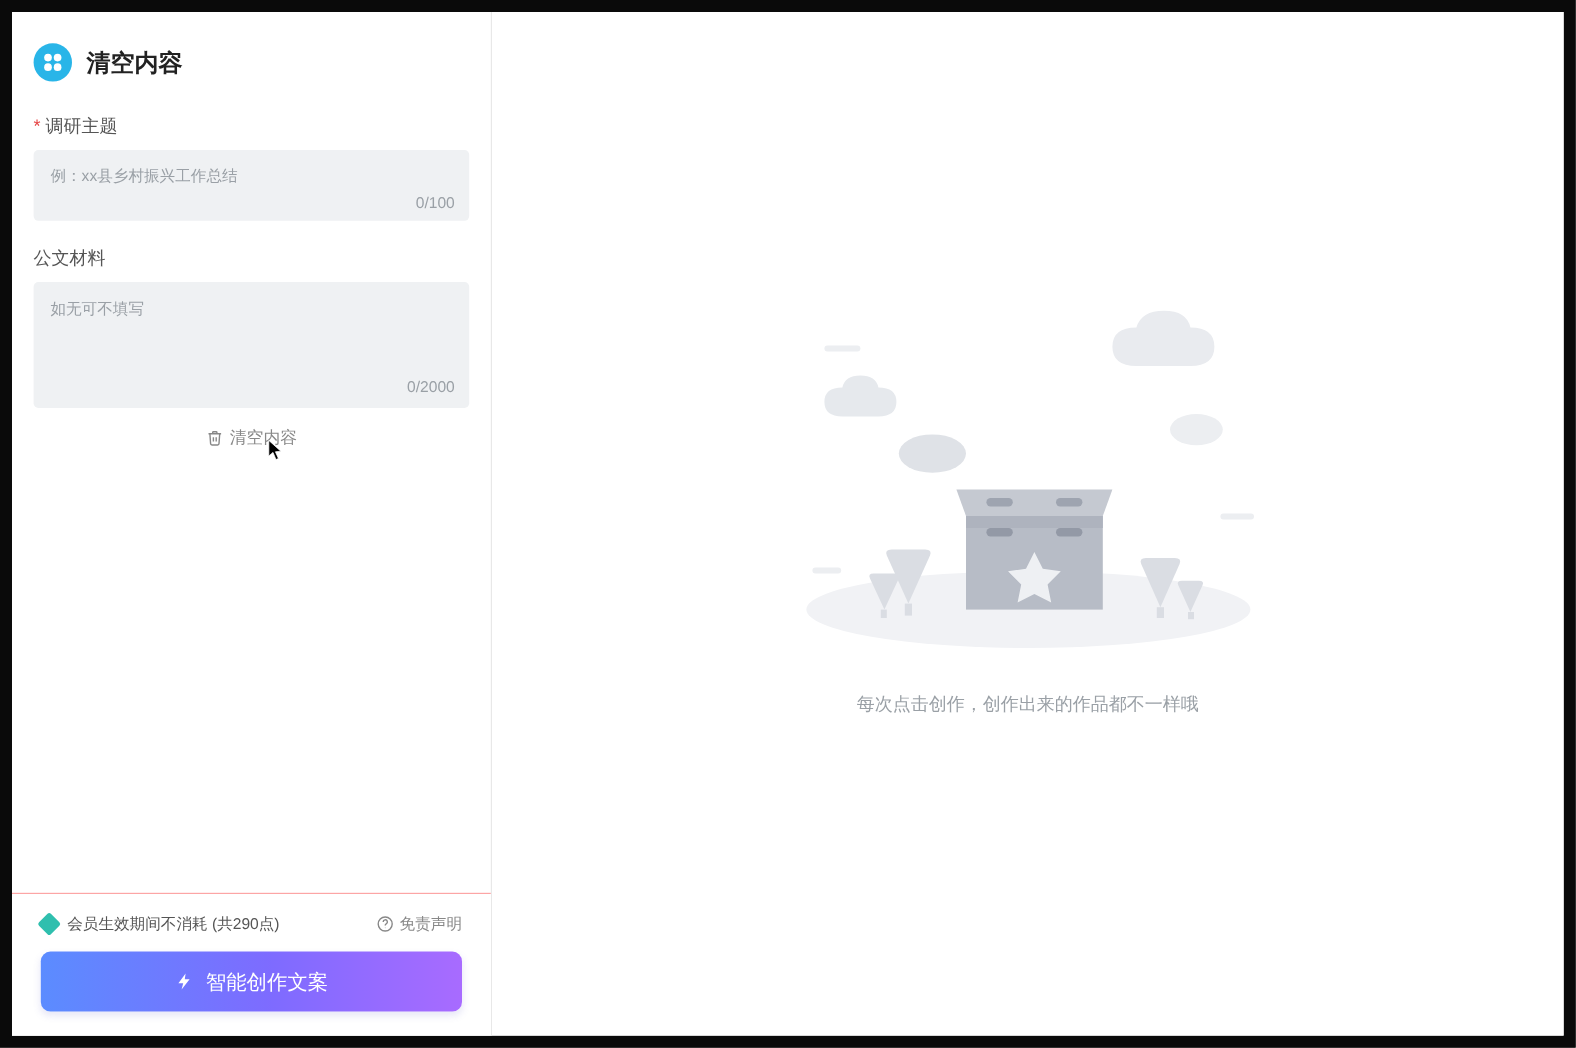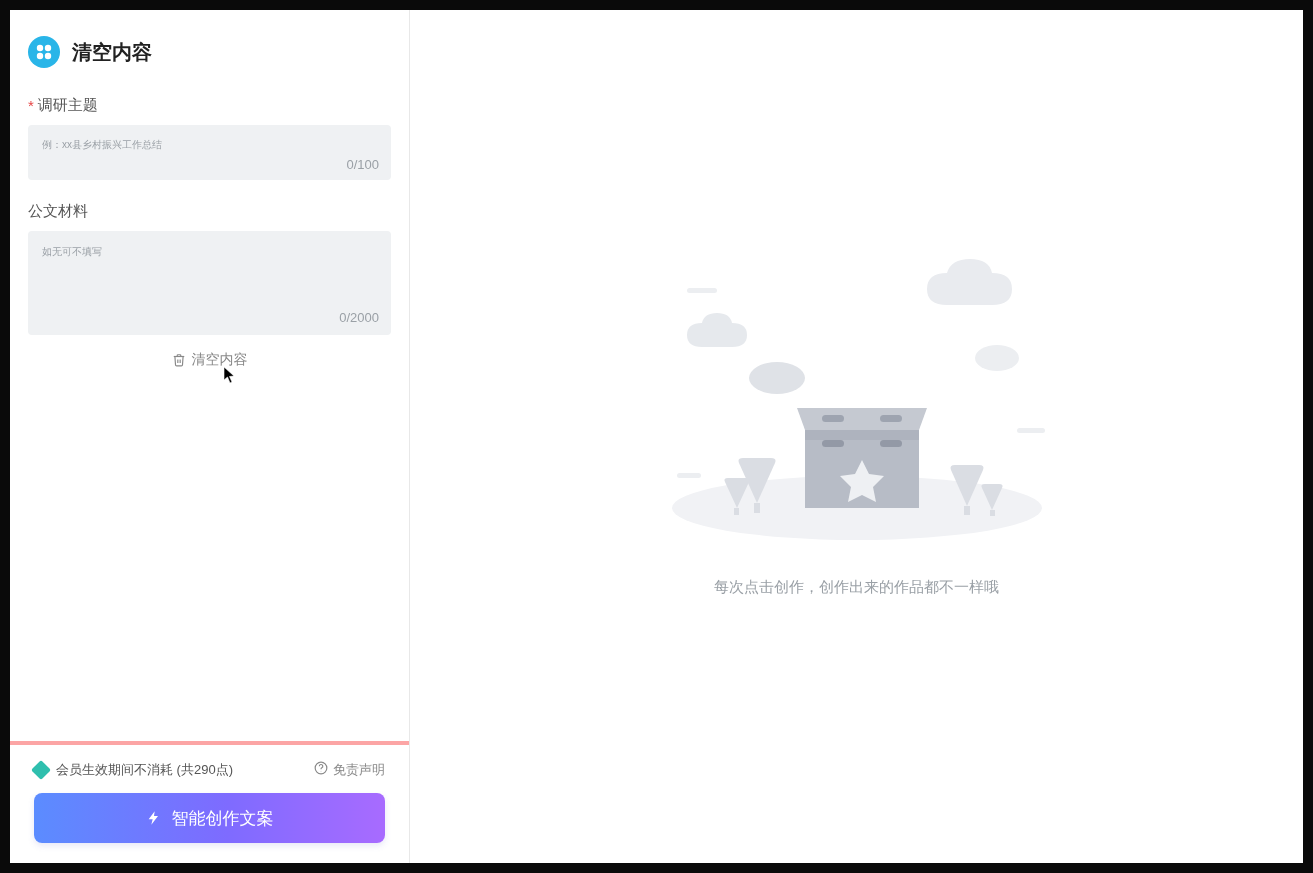--- a/index.html
+++ b/index.html
@@ -66,21 +66,21 @@
     color: #e64545;
     margin-right: 4px;
     font-size: 15px;
   }
   .text-input, .text-area {
     width: 100%;
     background: #eff1f3;
     border: none;
     border-radius: 4px;
     padding: 14px;
-    font-size: 10px;
+    font-size: 13px;
     color: #333;
     resize: none;
     outline: none;
     font-family: inherit;
   }
   .text-input::placeholder, .text-area::placeholder {
     color: #9aa0a6;
   }
   .input-wrap {
     position: relative;
@@ -119,21 +119,21 @@
     color: #888;
     font-size: 14px;
     cursor: pointer;
     margin-top: -6px;
   }
   .clear-row .trash-icon {
     margin-right: 6px;
     display: inline-flex;
   }
   .panel-footer {
-    border-top: 4px solid #fca5a5;
+    border-top: 1px solid #fca5a5;
     padding: 16px 24px 20px 24px;
     background: #fff;
   }
   .footer-info {
     display: flex;
     align-items: center;
     justify-content: space-between;
     margin-bottom: 14px;
     font-size: 13px;
     color: #555;
@@ -145,21 +145,21 @@
   .diamond-icon {
     width: 14px;
     height: 14px;
     transform: rotate(45deg);
     background: #2fbfae;
     border-radius: 2px;
     margin-right: 8px;
   }
   .footer-info .right {
     display: flex;
-    align-items: flex-start;
+    align-items: center;
     color: #888;
     cursor: pointer;
   }
   .footer-info .right .q-icon {
     margin-right: 5px;
     display: inline-flex;
   }
   .generate-btn {
     width: 100%;
     height: 50px;

